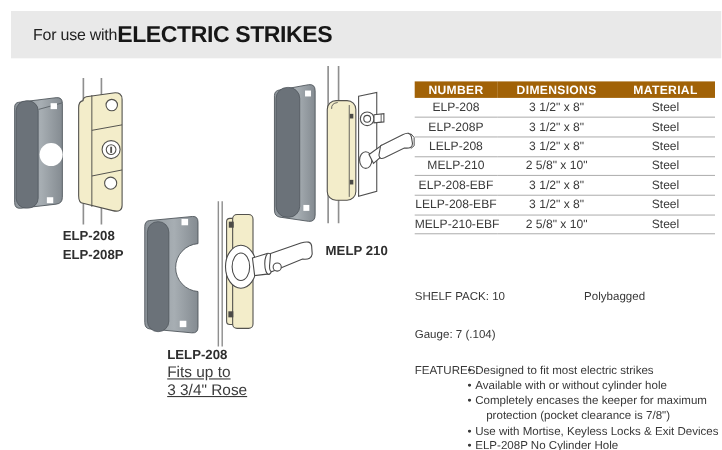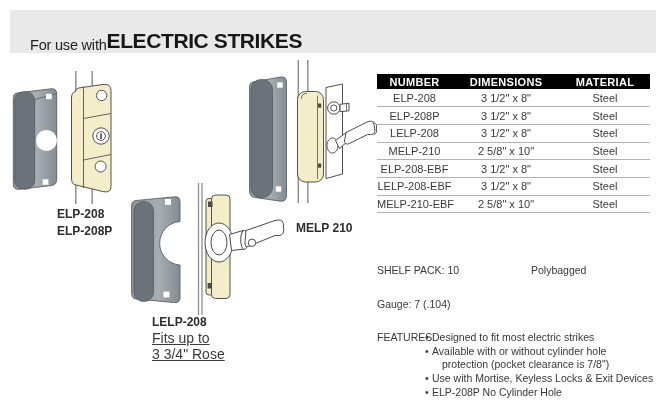--- a/index.html
+++ b/index.html
@@ -2,21 +2,21 @@
 <html><head>
 <meta charset="utf-8">
 <style>
   * { margin:0; padding:0; box-sizing:border-box; }
   html,body { background:#fff; }
   body { font-family:"Liberation Sans", sans-serif; color:#383838; }
   .page { position:relative; width:656px; height:409px; background:#ffffff; overflow:hidden; }
 
   
   .banner { position:absolute; left:10px; top:10px; width:646px; height:43px;
-            background:#e9e9e9; display:flex; align-items:flex-end; padding-left:20px; }
+            background:#e9e9e9; display:flex; align-items:center; padding-left:20px; }
   .banner .prefix { font-size:14.5px; color:#222; letter-spacing:-0.2px; }
   .banner .title  { font-size:21px; font-weight:bold; color:#171717; margin-left:0; letter-spacing:-0.4px; }
 
   
   .fig { position:absolute; }
   .fig-elp  { left:5px;   top:70px; }
   .fig-melp { left:245px; top:58px; }
   .fig-lelp { left:125px; top:150px; }
 
   .caption { position:absolute; font-size:12px; color:#2e2e2e; line-height:17px; white-space:nowrap; }
@@ -25,21 +25,21 @@
   .cap-lelp { left:152px; top:314px; line-height:16px; }
   .cap-lelp .b { font-weight:bold; }
   .cap-lelp .n { font-weight:normal; font-size:14px; color:#3a3a3a;text-decoration:underline; }
 
   
   .spec-table { position:absolute; left:377px; top:74px; width:273px;
                 border-collapse:collapse; table-layout:fixed; }
   .spec-table col.c1 { width:75px; }
   .spec-table col.c2 { width:108px; }
   .spec-table col.c3 { width:90px; }
-  .spec-table th { background:#000000; color:#fff; font-size:11px; font-weight:bold;
+  .spec-table th { background:#a16207; color:#fff; font-size:11px; font-weight:bold;
                    height:15px; text-align:center; letter-spacing:0.3px; white-space:nowrap; padding:0; }
   .spec-table td { font-size:11px; color:#3a3a3a; text-align:center; height:17.7px;
                    border-bottom:1px solid #b3b3b3; white-space:nowrap; padding:0; }
 
   
   .specs { position:absolute; left:377px; top:244px; width:278px;
            font-size:10.5px; line-height:13.6px; color:#383838; }
   .specs .row { display:flex; white-space:nowrap;margin-top:20px; }
   .specs .pack-row .pack { }
   .specs .pack-row .poly { position:absolute; left:154px; }
@@ -238,20 +238,21 @@
       <span class="poly">Polybagged</span>
     </div>
     <div class="row gauge-row">
       <span>Gauge: 7 (.104)</span>
     </div>
     <div class="row features-row">
       <span class="flabel">FEATURES:</span>
       <ul>
         <li>Designed to fit most electric strikes</li>
         <li>Available with or without cylinder hole</li>
+        <li>Completely encases the keeper for maximum</li>
         <li class="cont">protection (pocket clearance is 7/8")</li>
         <li>Use with Mortise, Keyless Locks &amp; Exit Devices</li>
         <li>ELP-208P No Cylinder Hole</li>
       </ul>
     </div>
     <div class="row finishes-row">
       <span class="flabel">FINISHES:</span>
       <span>DU, SL, 622</span>
     </div>
   </div>

